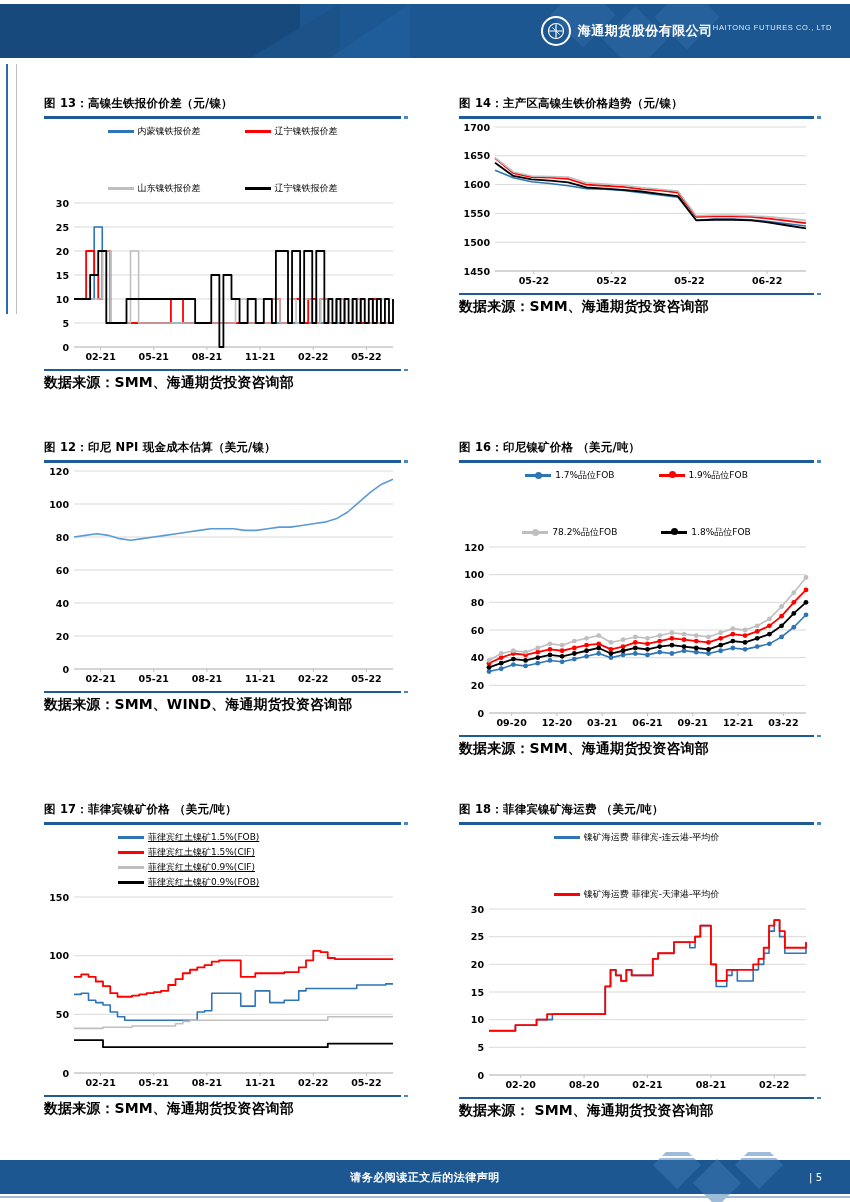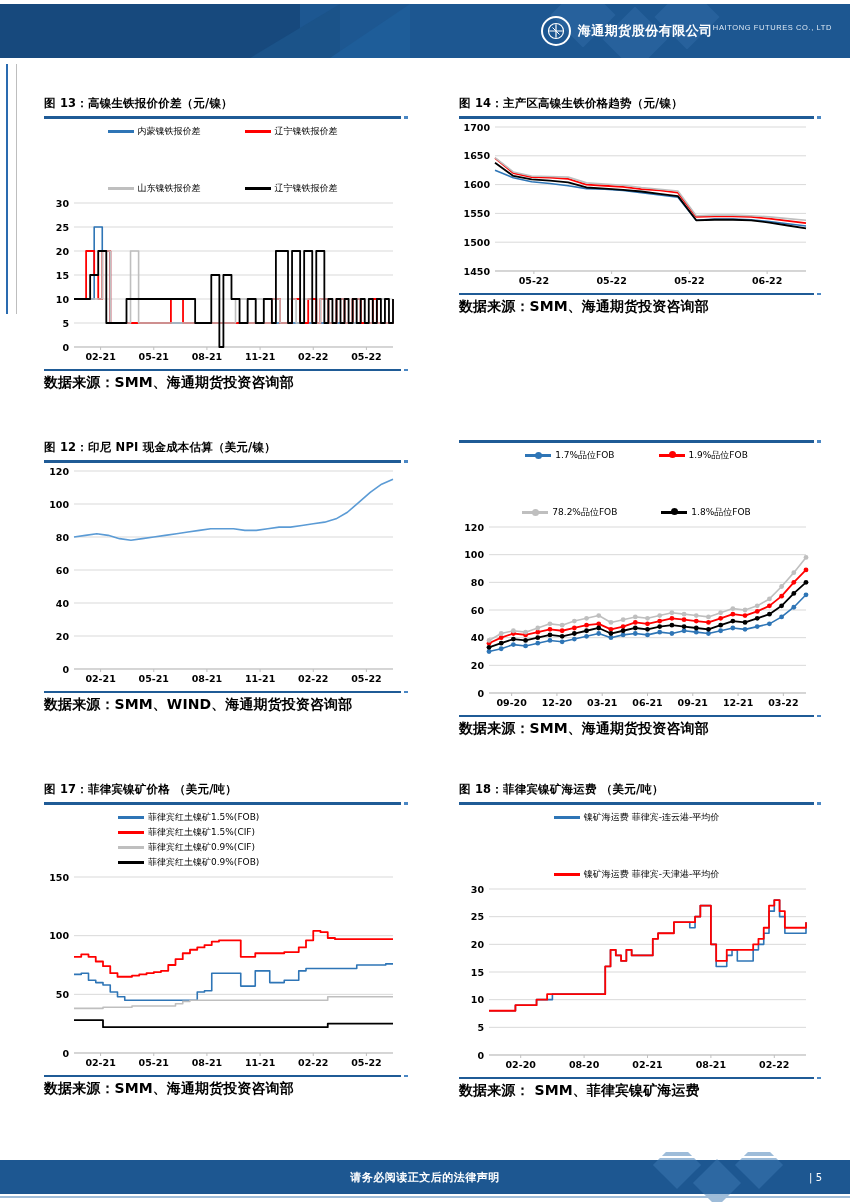--- a/index.html
+++ b/index.html
@@ -44,21 +44,21 @@
     letter-spacing:.2px;margin:0 0 5px 0;white-space:nowrap;}
   .rule{height:3px;background:#1f5b96;margin-bottom:2px;position:relative;}
   .rule:after{content:"";position:absolute;right:-7px;top:0;width:4px;height:3px;background:#4a87c4;}
   .plot{background:#fff;}
   .src-rule{height:2px;background:#1f5b96;margin-top:4px;position:relative;}
   .src-rule:after{content:"";position:absolute;right:-7px;top:0;width:4px;height:2px;background:#4a87c4;}
   .src{font-size:14px;font-weight:bold;color:#000;padding-top:3px;
     font-family:"DejaVu Sans","Liberation Sans",sans-serif;letter-spacing:.1px;}
   .legend{display:flex;flex-wrap:wrap;justify-content:center;
     column-gap:10px;row-gap:1px;margin:6px 0 2px 0;gap:44px;}
-  .legend.vert{flex-direction:column;align-items:flex-start;padding-left:74px;row-gap:2px;}
+  .legend.vert{flex-direction:column;align-items:flex-start;padding-left:74px;row-gap:2px;text-decoration:underline;}
   .lg{display:flex;align-items:center;gap:4px;font-size:9px;
     font-family:"DejaVu Sans","Liberation Sans",sans-serif;color:#000;white-space:nowrap;}
   .swatch{width:26px;height:3px;flex:none;}
   .swatch.thick{height:3.5px;}
   .swatch.mk{position:relative;}
   .swatch.mk:after{content:"";position:absolute;left:10px;top:-2.5px;width:7px;height:7px;
     border-radius:50%;background:inherit;}
   svg{display:block;}
   .axlbl{font-size:9.5px;font-family:"DejaVu Sans","Liberation Sans",sans-serif;fill:#000;font-weight:bold;}
   .gl{stroke:#d9d9d9;stroke-width:1;}
@@ -241,20 +241,21 @@
             <text x="322.41666666666663" y="217" text-anchor="middle" class="axlbl">05-22</text>
             <line x1="322.41666666666663" y1="204" x2="322.41666666666663" y2="207" class="axline"></line>
             <line x1="30" y1="204" x2="349" y2="204" class="axline"></line>
             <path d="M30,72L41.39285714285714,70.35L52.785714285714285,68.69999999999999L64.17857142857142,70.35L75.57142857142857,73.65L86.96428571428572,75.29999999999998L98.35714285714285,73.65L109.75,72L121.14285714285714,70.35L132.53571428571428,68.69999999999999L143.92857142857144,67.05000000000001L155.32142857142856,65.4L166.7142857142857,63.75L178.10714285714286,63.75L189.5,63.75L200.89285714285714,65.4L212.28571428571428,65.4L223.67857142857142,63.75L235.07142857142858,62.099999999999994L246.46428571428572,62.099999999999994L257.8571428571429,60.45000000000002L269.25,58.80000000000001L280.6428571428571,57.150000000000006L292.0357142857143,53.849999999999994L303.4285714285714,47.25L314.8214285714286,37.349999999999994L326.2142857142857,27.44999999999999L337.6071428571429,19.19999999999999L349,14.25" fill="none" stroke="#5b9bd5" stroke-width="1.6" stroke-linejoin="round" stroke-linecap="butt"></path>
           </svg>
         </div>
       <div class="src-rule"></div>
       <div class="src">数据来源：SMM、WIND、海通期货投资咨询部</div>
     </div>
     <div class="cell right">
+      <div class="fig-title">图 16：印尼镍矿价格 （美元/吨）</div>
       <div class="rule"></div>
       <div class="plot">
           <div class="legend">
             <div class="lg">
               <span class="swatch mk" style="background: rgb(46, 117, 182);"></span>
               <span>1.7%品位FOB</span>
             </div>
             <div class="lg">
               <span class="swatch mk thick" style="background: rgb(255, 0, 0);"></span>
               <span>1.9%品位FOB</span>
@@ -509,21 +510,21 @@
             <text x="251.89999999999998" y="185" text-anchor="middle" class="axlbl">08-21</text>
             <line x1="251.89999999999998" y1="172" x2="251.89999999999998" y2="175" class="axline"></line>
             <text x="315.3" y="185" text-anchor="middle" class="axlbl">02-22</text>
             <line x1="315.3" y1="172" x2="315.3" y2="175" class="axline"></line>
             <line x1="30" y1="172" x2="347" y2="172" class="axline"></line>
             <path d="M30,127.73333333333333L35.28333333333333,127.73333333333333L35.28333333333333,127.73333333333333L40.56666666666666,127.73333333333333L40.56666666666666,127.73333333333333L45.85,127.73333333333333L45.85,127.73333333333333L51.13333333333333,127.73333333333333L51.13333333333333,127.73333333333333L56.416666666666664,127.73333333333333L56.416666666666664,122.2L61.7,122.2L61.7,122.2L66.98333333333333,122.2L66.98333333333333,122.2L72.26666666666667,122.2L72.26666666666667,122.2L77.55,122.2L77.55,116.66666666666667L82.83333333333333,116.66666666666667L82.83333333333333,116.66666666666667L88.11666666666666,116.66666666666667L88.11666666666666,116.66666666666667L93.4,116.66666666666667L93.4,111.13333333333334L98.68333333333334,111.13333333333334L98.68333333333334,111.13333333333334L103.96666666666667,111.13333333333334L103.96666666666667,111.13333333333334L109.25,111.13333333333334L109.25,111.13333333333334L114.53333333333333,111.13333333333334L114.53333333333333,111.13333333333334L119.81666666666666,111.13333333333334L119.81666666666666,111.13333333333334L125.1,111.13333333333334L125.1,111.13333333333334L130.38333333333333,111.13333333333334L130.38333333333333,111.13333333333334L135.66666666666666,111.13333333333334L135.66666666666666,111.13333333333334L140.95,111.13333333333334L140.95,111.13333333333334L146.23333333333332,111.13333333333334L146.23333333333332,83.46666666666667L151.51666666666668,83.46666666666667L151.51666666666668,66.86666666666667L156.8,66.86666666666667L156.8,72.4L162.08333333333334,72.4L162.08333333333334,77.93333333333334L167.36666666666667,77.93333333333334L167.36666666666667,66.86666666666667L172.65,66.86666666666667L172.65,72.4L177.93333333333334,72.4L177.93333333333334,72.4L183.21666666666667,72.4L183.21666666666667,72.4L188.5,72.4L188.5,72.4L193.78333333333336,72.4L193.78333333333336,55.80000000000001L199.06666666666666,55.80000000000001L199.06666666666666,50.26666666666668L204.35000000000002,50.26666666666668L204.35000000000002,50.26666666666668L209.63333333333333,50.26666666666668L209.63333333333333,50.26666666666668L214.91666666666669,50.26666666666668L214.91666666666669,39.19999999999999L220.2,39.19999999999999L220.2,39.19999999999999L225.48333333333335,39.19999999999999L225.48333333333335,39.19999999999999L230.76666666666665,39.19999999999999L230.76666666666665,44.73333333333332L236.05,44.73333333333332L236.05,33.66666666666666L241.33333333333331,33.66666666666666L241.33333333333331,22.599999999999994L246.61666666666667,22.599999999999994L246.61666666666667,22.599999999999994L251.89999999999998,22.599999999999994L251.89999999999998,61.33333333333334L257.18333333333334,61.33333333333334L257.18333333333334,83.46666666666667L262.46666666666664,83.46666666666667L262.46666666666664,83.46666666666667L267.75,83.46666666666667L267.75,72.4L273.03333333333336,72.4L273.03333333333336,66.86666666666667L278.31666666666666,66.86666666666667L278.31666666666666,77.93333333333334L283.6,77.93333333333334L283.6,77.93333333333334L288.8833333333333,77.93333333333334L288.8833333333333,77.93333333333334L294.1666666666667,77.93333333333334L294.1666666666667,66.86666666666667L299.45,66.86666666666667L299.45,61.33333333333334L304.73333333333335,61.33333333333334L304.73333333333335,50.26666666666668L310.01666666666665,50.26666666666668L310.01666666666665,28.133333333333326L315.3,28.133333333333326L315.3,17.066666666666663L320.5833333333333,17.066666666666663L320.5833333333333,33.66666666666666L325.8666666666667,33.66666666666666L325.8666666666667,50.26666666666668L331.15,50.26666666666668L331.15,50.26666666666668L336.43333333333334,50.26666666666668L336.43333333333334,50.26666666666668L341.71666666666664,50.26666666666668L341.71666666666664,50.26666666666668L347,50.26666666666668L347,39.19999999999999" fill="none" stroke="#2e75b6" stroke-width="1.6" stroke-linejoin="round" stroke-linecap="butt"></path>
             <path d="M30,127.73333333333333L35.28333333333333,127.73333333333333L35.28333333333333,127.73333333333333L40.56666666666666,127.73333333333333L40.56666666666666,127.73333333333333L45.85,127.73333333333333L45.85,127.73333333333333L51.13333333333333,127.73333333333333L51.13333333333333,127.73333333333333L56.416666666666664,127.73333333333333L56.416666666666664,122.2L61.7,122.2L61.7,122.2L66.98333333333333,122.2L66.98333333333333,122.2L72.26666666666667,122.2L72.26666666666667,122.2L77.55,122.2L77.55,116.66666666666667L82.83333333333333,116.66666666666667L82.83333333333333,116.66666666666667L88.11666666666666,116.66666666666667L88.11666666666666,111.13333333333334L93.4,111.13333333333334L93.4,111.13333333333334L98.68333333333334,111.13333333333334L98.68333333333334,111.13333333333334L103.96666666666667,111.13333333333334L103.96666666666667,111.13333333333334L109.25,111.13333333333334L109.25,111.13333333333334L114.53333333333333,111.13333333333334L114.53333333333333,111.13333333333334L119.81666666666666,111.13333333333334L119.81666666666666,111.13333333333334L125.1,111.13333333333334L125.1,111.13333333333334L130.38333333333333,111.13333333333334L130.38333333333333,111.13333333333334L135.66666666666666,111.13333333333334L135.66666666666666,111.13333333333334L140.95,111.13333333333334L140.95,111.13333333333334L146.23333333333332,111.13333333333334L146.23333333333332,83.46666666666667L151.51666666666668,83.46666666666667L151.51666666666668,66.86666666666667L156.8,66.86666666666667L156.8,72.4L162.08333333333334,72.4L162.08333333333334,77.93333333333334L167.36666666666667,77.93333333333334L167.36666666666667,66.86666666666667L172.65,66.86666666666667L172.65,72.4L177.93333333333334,72.4L177.93333333333334,72.4L183.21666666666667,72.4L183.21666666666667,72.4L188.5,72.4L188.5,72.4L193.78333333333336,72.4L193.78333333333336,55.80000000000001L199.06666666666666,55.80000000000001L199.06666666666666,50.26666666666668L204.35000000000002,50.26666666666668L204.35000000000002,50.26666666666668L209.63333333333333,50.26666666666668L209.63333333333333,50.26666666666668L214.91666666666669,50.26666666666668L214.91666666666669,39.19999999999999L220.2,39.19999999999999L220.2,39.19999999999999L225.48333333333335,39.19999999999999L225.48333333333335,39.19999999999999L230.76666666666665,39.19999999999999L230.76666666666665,39.19999999999999L236.05,39.19999999999999L236.05,33.66666666666666L241.33333333333331,33.66666666666666L241.33333333333331,22.599999999999994L246.61666666666667,22.599999999999994L246.61666666666667,22.599999999999994L251.89999999999998,22.599999999999994L251.89999999999998,61.33333333333334L257.18333333333334,61.33333333333334L257.18333333333334,77.93333333333334L262.46666666666664,77.93333333333334L262.46666666666664,77.93333333333334L267.75,77.93333333333334L267.75,66.86666666666667L273.03333333333336,66.86666666666667L273.03333333333336,66.86666666666667L278.31666666666666,66.86666666666667L278.31666666666666,66.86666666666667L283.6,66.86666666666667L283.6,66.86666666666667L288.8833333333333,66.86666666666667L288.8833333333333,66.86666666666667L294.1666666666667,66.86666666666667L294.1666666666667,61.33333333333334L299.45,61.33333333333334L299.45,55.80000000000001L304.73333333333335,55.80000000000001L304.73333333333335,44.73333333333332L310.01666666666665,44.73333333333332L310.01666666666665,22.599999999999994L315.3,22.599999999999994L315.3,17.066666666666663L320.5833333333333,17.066666666666663L320.5833333333333,28.133333333333326L325.8666666666667,28.133333333333326L325.8666666666667,44.73333333333332L331.15,44.73333333333332L331.15,44.73333333333332L336.43333333333334,44.73333333333332L336.43333333333334,44.73333333333332L341.71666666666664,44.73333333333332L341.71666666666664,44.73333333333332L347,44.73333333333332L347,39.19999999999999" fill="none" stroke="#ff0000" stroke-width="1.8" stroke-linejoin="round" stroke-linecap="butt"></path>
           </svg>
         </div>
       <div class="src-rule"></div>
-      <div class="src">数据来源： SMM、菲律宾镍矿海运费</div>
+      <div class="src">数据来源： SMM、海通期货投资咨询部</div>
     </div>
   </div>
 
 </div>
 
 <div class="footer">
   <div class="ft-band"></div>
   <div class="ft-diamond fd1"></div>
   <div class="ft-diamond fd2"></div>
   <div class="ft-diamond fd3"></div>

